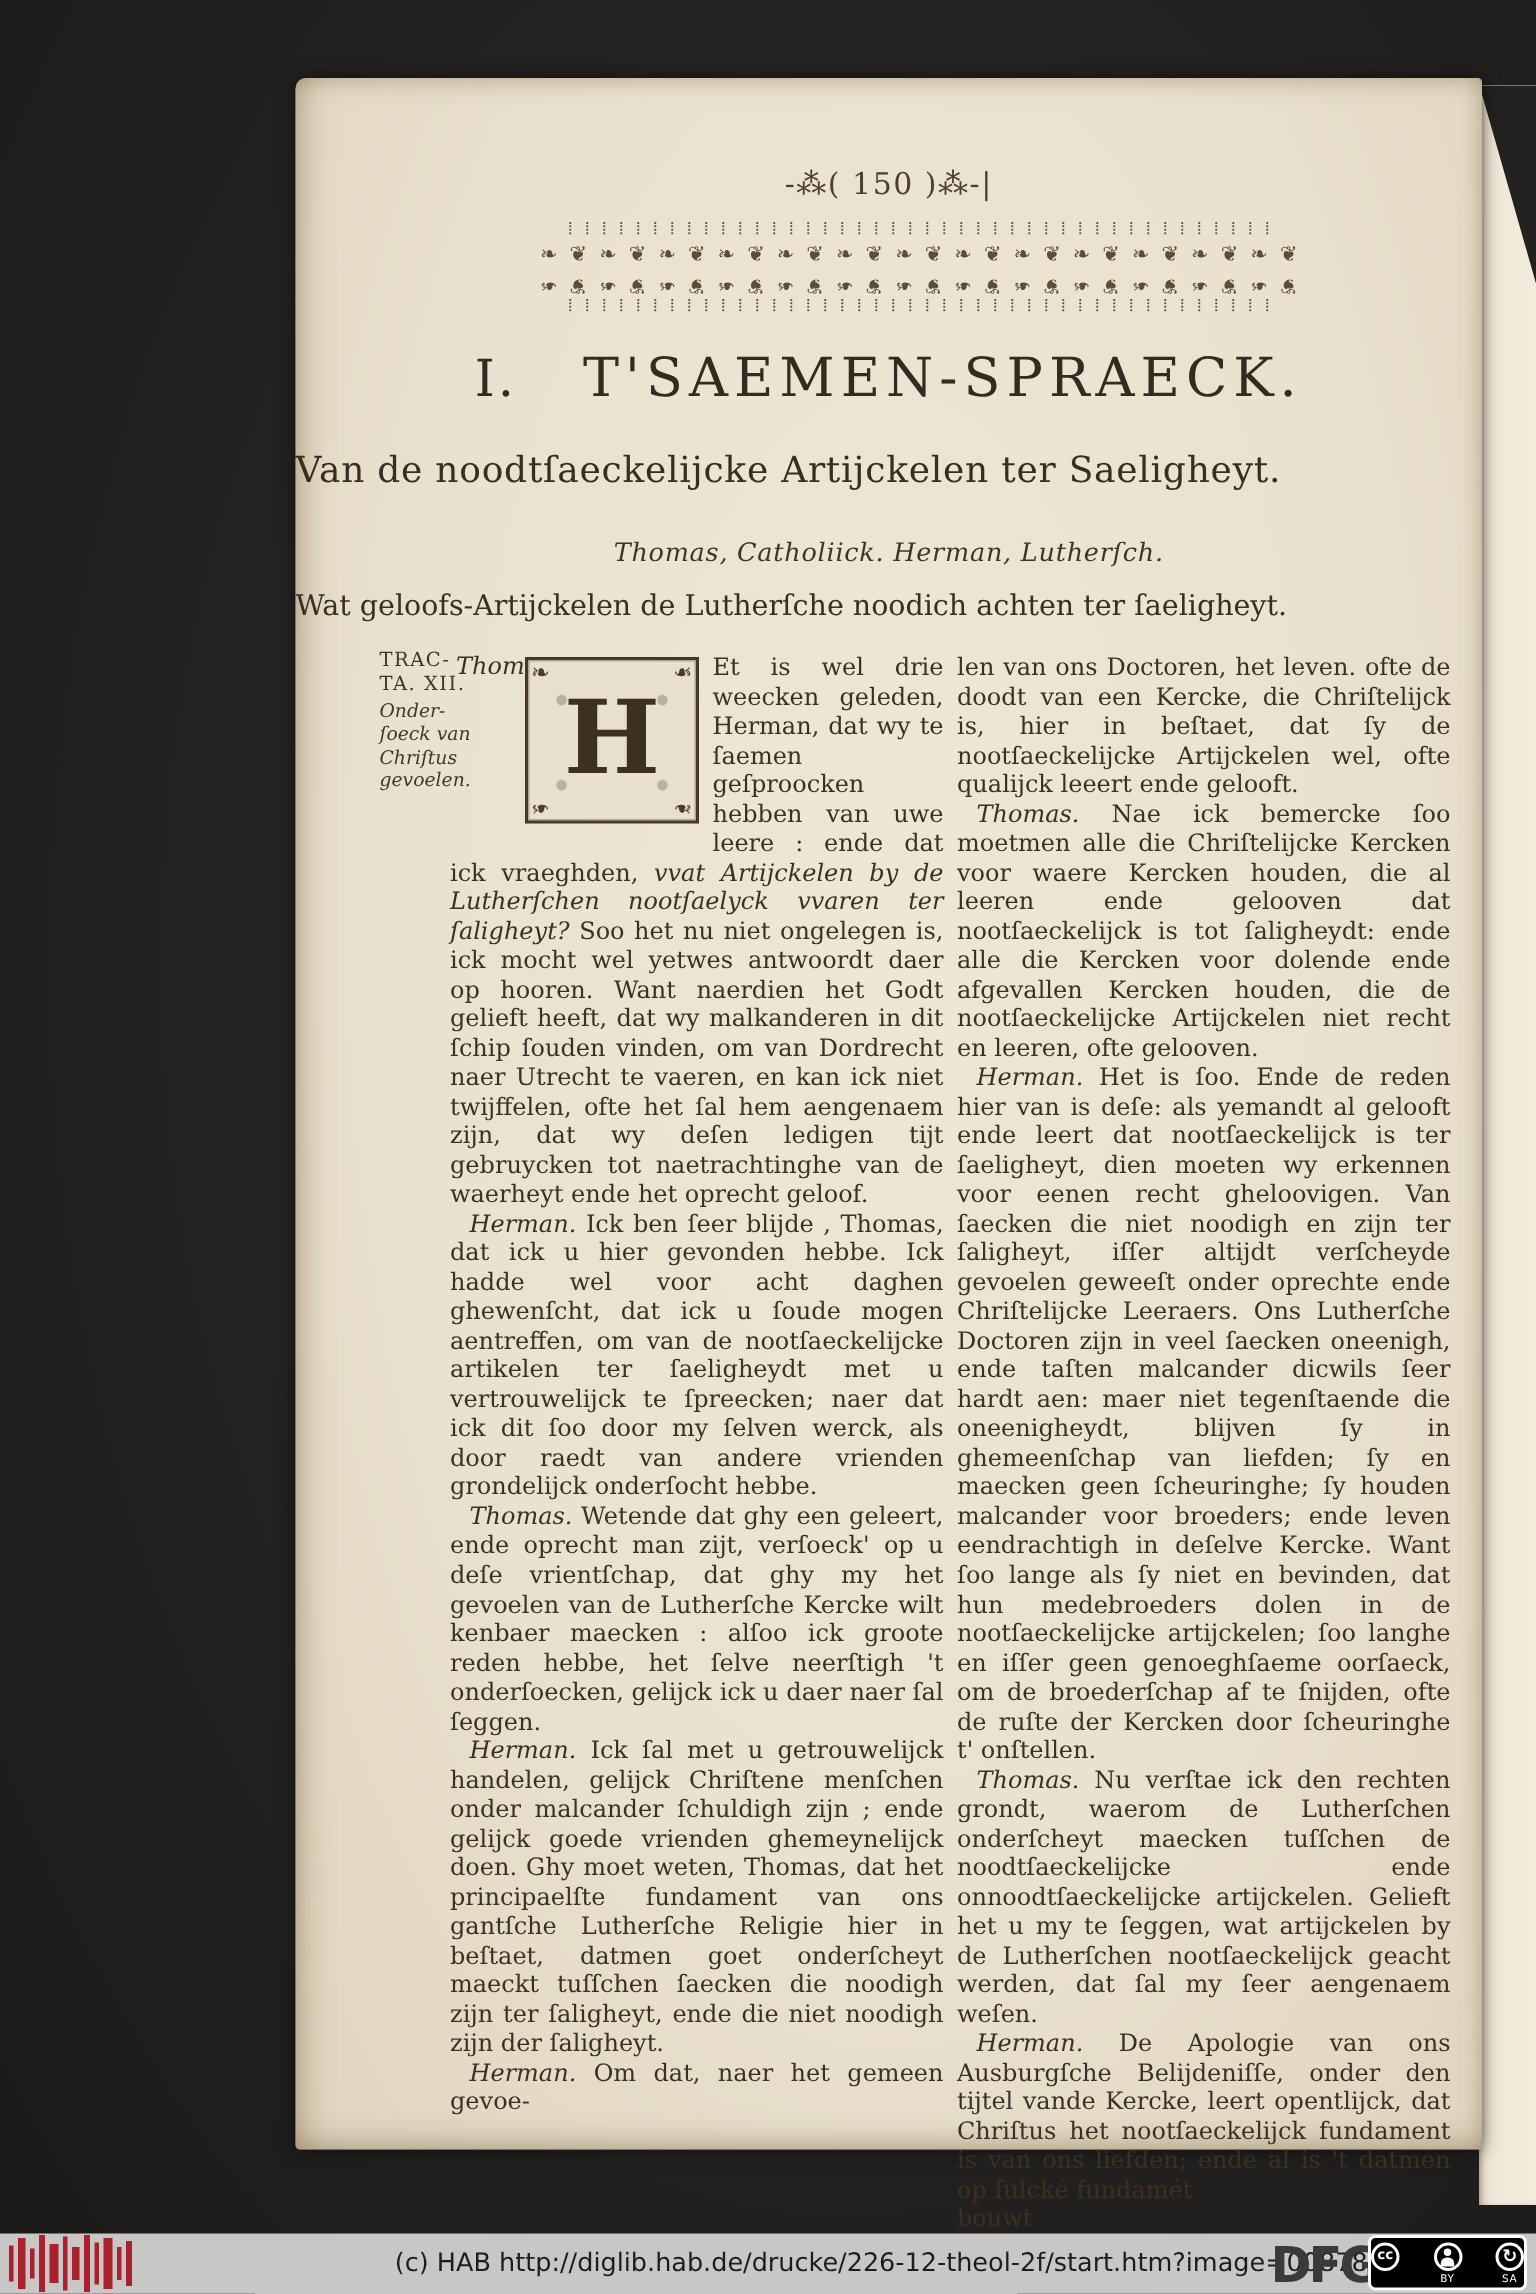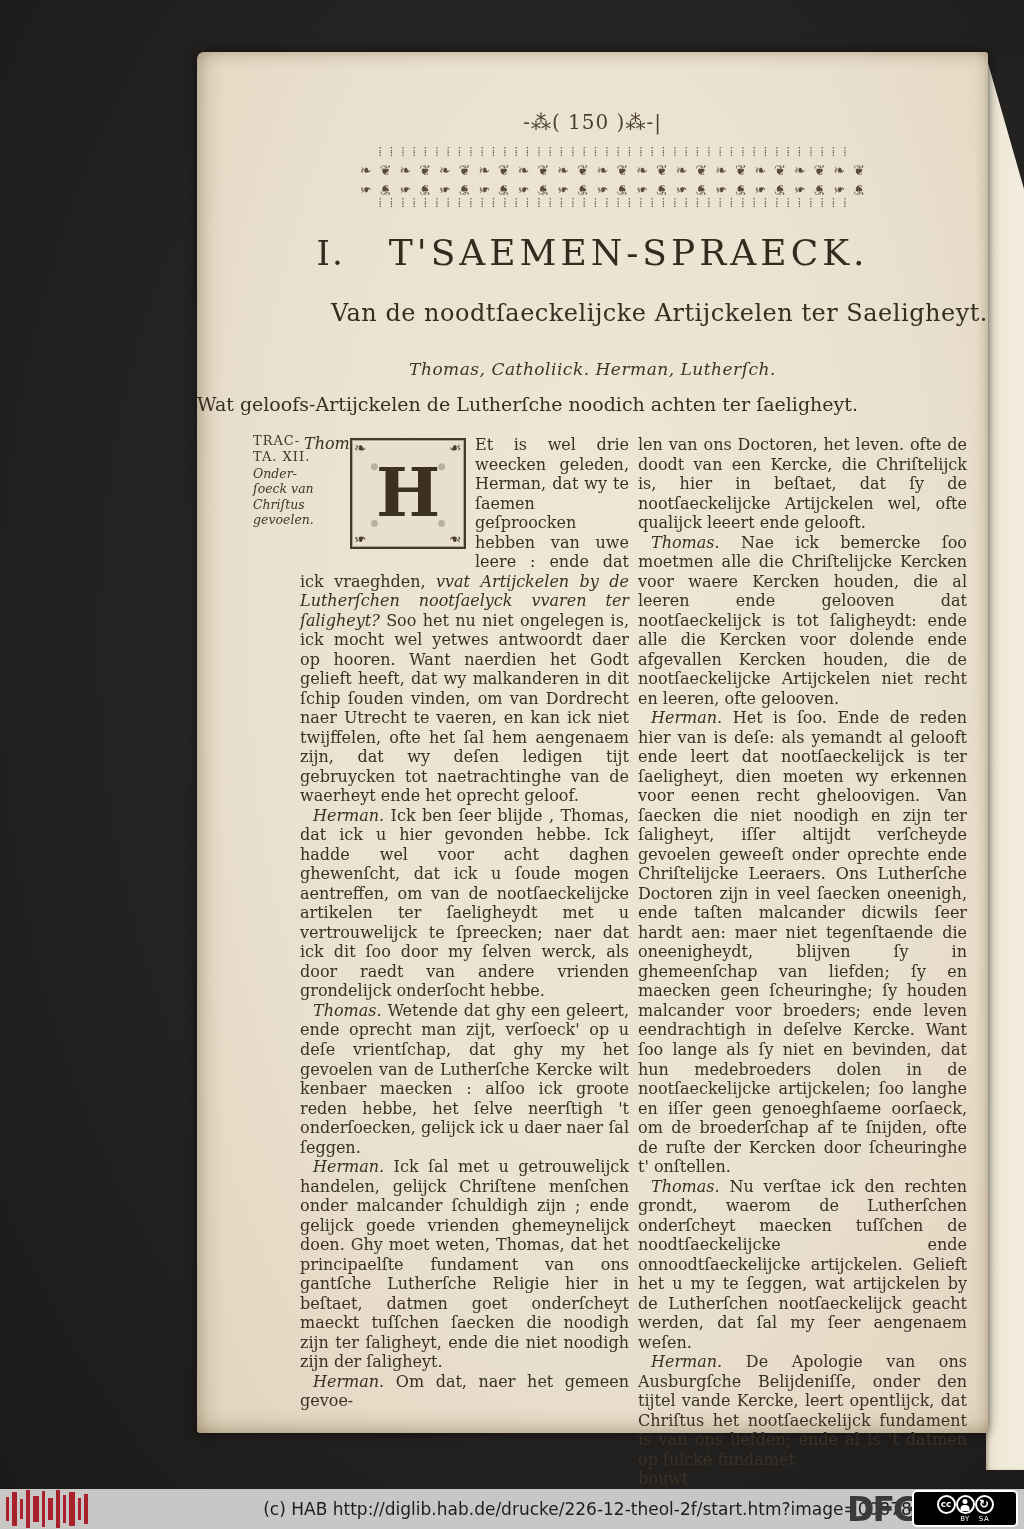--- a/index.html
+++ b/index.html
@@ -48,21 +48,21 @@
   
   .title-row{
     position:absolute; top:180px; left:0; width:100%;
     display:flex; justify-content:center; align-items:baseline; gap:44px;
     color:#342b20;
   }
   .roman-num{font-size:34px; letter-spacing:2px;}
   .main-title{font-size:36px; letter-spacing:4px;}
   .subtitle{
     position:absolute; top:247px; left:0; width:100%;
-    text-align:right; font-size:24px; letter-spacing:.5px; color:#372d21;
+    text-align:left; font-size:24px; letter-spacing:.5px; color:#372d21;
   }
   .speakers-line{
     position:absolute; top:307px; left:0; width:100%;
     text-align:center; font-size:17px; font-style:italic; color:#403426;
     letter-spacing:.5px;
   }
   .question-heading{
     position:absolute; top:341px; left:0; width:100%;
     text-align:left; font-size:19px; color:#382e22;
   }
@@ -134,21 +134,21 @@
     display:flex; align-items:center; justify-content:center;
     font-size:17px; color:#1d1d1d; white-space:nowrap;
   }
   .dfg-logo{
     position:absolute; left:847px; top:0; height:40px; display:flex; align-items:center;
     font-size:33px; font-weight:bold; letter-spacing:-2px; color:#3a3a3a;
   }
   .cc-badge{
     position:absolute; left:912px; top:1px; width:106px; height:37px;
     background:#000; border:2px solid #fff; border-radius:5px; box-sizing:border-box;
-    display:flex; align-items:flex-start; justify-content:center; padding-top:3px;
+    display:flex; align-items:flex-start; justify-content:space-between; padding-top:3px;
   }
   .cc-icon-wrap{display:flex; flex-direction:column; align-items:center; line-height:1;}
   .cc-circle{
     width:19px; height:19px; border:2px solid #fff; border-radius:50%;
     box-sizing:border-box; color:#fff; display:flex; align-items:center; justify-content:center;
     font-size:9px; font-weight:bold;
   }
   .cc-sub{color:#fff; font-size:7px; margin-top:2px; letter-spacing:.5px;}
   .person{position:relative;}
   .person::before{

